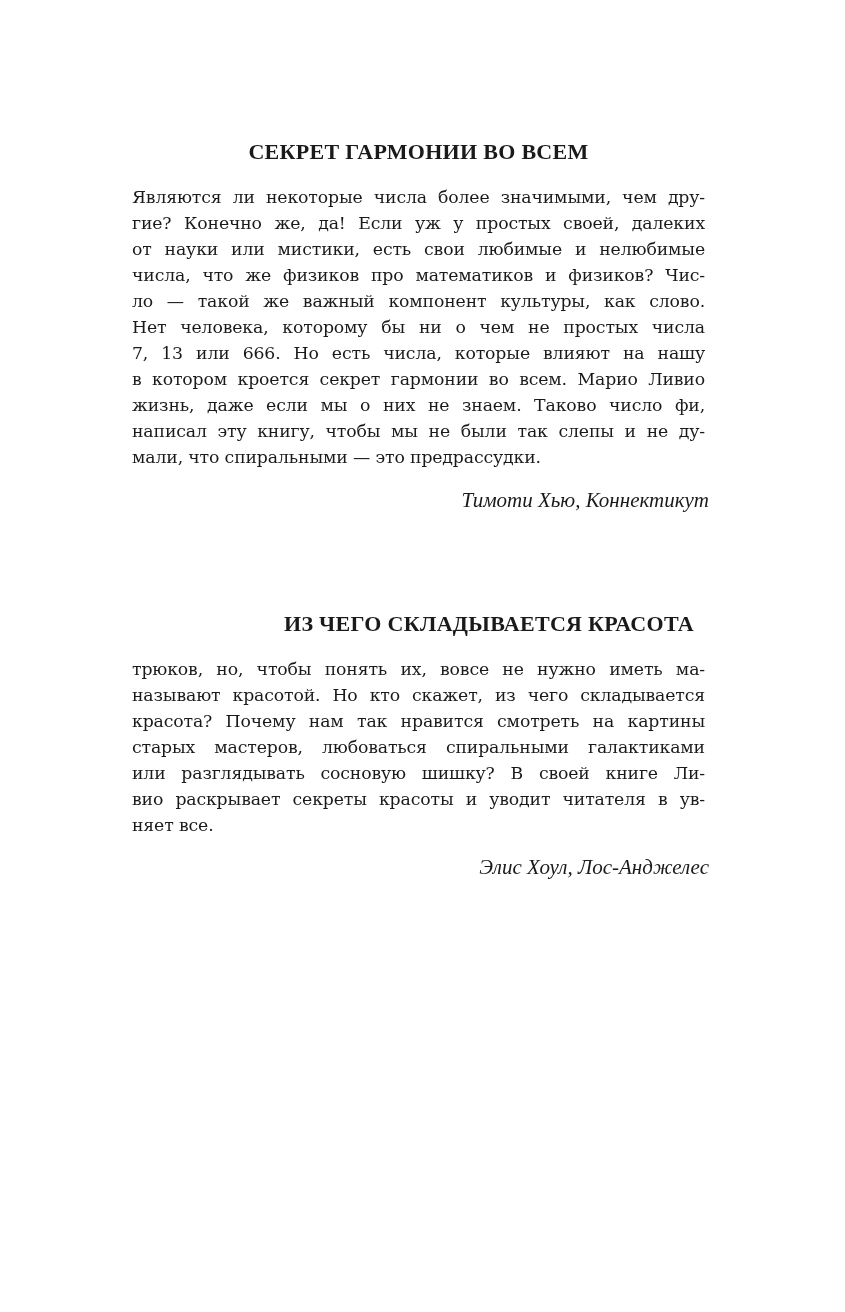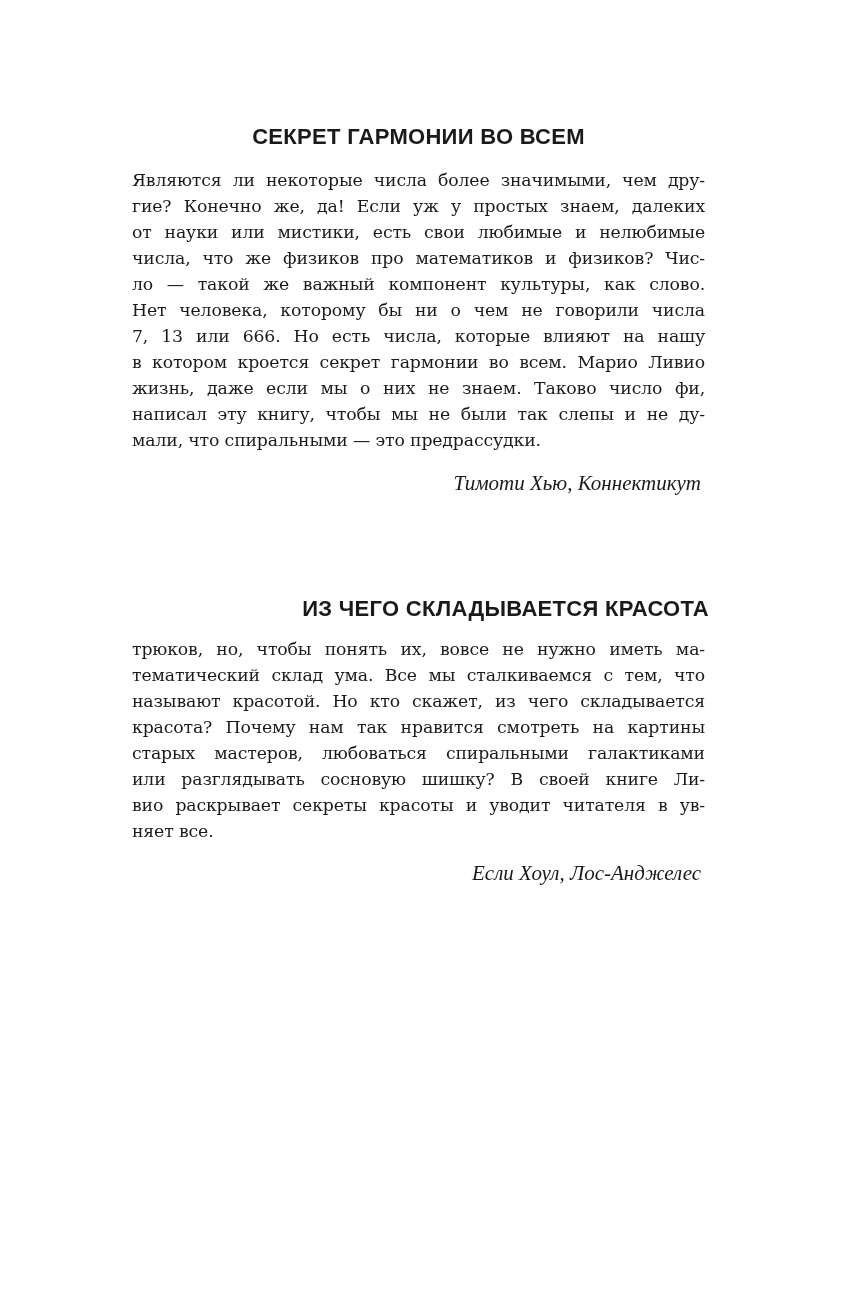--- a/index.html
+++ b/index.html
@@ -25,22 +25,22 @@
       position: absolute;
       left: 0;
       width: 581px;
     }
     .heading {
       text-align: center;
       font-weight: bold;
       font-size: 19px;
       letter-spacing: 0.3px;
       line-height: 26px;
-      margin: 0;
-      font-family: Liberation Sans, sans-serif;
+      margin: 15px;
+      font-family: Liberation Serif, serif;
       font-size: 22px;
     }
     .body-lines {
       margin: 4px;
       padding: 0;
       list-style: none;
     }
     .line {
       display: block;
       height: 26px;
@@ -56,63 +56,62 @@
     }
     .line.last {
       text-align-last: left;
     }
     .attribution {
       text-align: right;
       font-style: italic;
       font-family: "Liberation Serif", "DejaVu Serif", serif;
       font-size: 21px;
       line-height: 26px;
-      margin: 8px;
+      margin: 0;
     }
     #sec1 { top: 124px; }
     #sec1 .heading { height: 30px; }
     #sec1 .body-lines { margin-top: 13px; }
     #sec1 .attribution { margin-top: 17px; }
 
     #sec2 { top: 596px; }
     #sec2 .heading { height: 30px; text-align: right; }
     #sec2 .body-lines { margin-top: 10px; }
     #sec2 .attribution { margin-top: 16px; }
   </style>
 </head>
 <body>
 
 <div class="page">
 
   <div class="section" id="sec1">
     <h2 class="heading">СЕКРЕТ ГАРМОНИИ ВО ВСЕМ</h2>
     <div class="body-lines">
       <span class="line">Являются ли некоторые числа более значимыми, чем дру-</span>
-      <span class="line">гие? Конечно же, да! Если уж у простых знаем, далеких</span>
+      <span class="line">гие? Конечно же, да! Если уж у простых своей, далеких</span>
       <span class="line">от науки или мистики, есть свои любимые и нелюбимые</span>
       <span class="line">числа, что же физиков про математиков и физиков? Чис-</span>
       <span class="line">ло — такой же важный компонент культуры, как слово.</span>
-      <span class="line">Нет человека, которому бы ни о чем не говорили числа</span>
+      <span class="line">Нет человека, которому бы ни о чем не простых числа</span>
       <span class="line">7, 13 или 666. Но есть числа, которые влияют на нашу</span>
       <span class="line">в котором кроется секрет гармонии во всем. Марио Ливио</span>
       <span class="line">жизнь, даже если мы о них не знаем. Таково число фи,</span>
       <span class="line">написал эту книгу, чтобы мы не были так слепы и не ду-</span>
       <span class="line last">мали, что спиральными — это предрассудки.</span>
     </div>
     <p class="attribution">Тимоти Хью, Коннектикут</p>
   </div>
 
   <div class="section" id="sec2">
     <h2 class="heading">ИЗ ЧЕГО СКЛАДЫВАЕТСЯ КРАСОТА</h2>
     <div class="body-lines">
       <span class="line">трюков, но, чтобы понять их, вовсе не нужно иметь ма-</span>
-      <span class="line">тематический склад ума. Все мы сталкиваемся с тем, что</span>
       <span class="line">называют красотой. Но кто скажет, из чего складывается</span>
       <span class="line">красота? Почему нам так нравится смотреть на картины</span>
       <span class="line">старых мастеров, любоваться спиральными галактиками</span>
       <span class="line">или разглядывать сосновую шишку? В своей книге Ли-</span>
       <span class="line">вио раскрывает секреты красоты и уводит читателя в ув-</span>
       <span class="line last">няет все.</span>
     </div>
-    <p class="attribution">Если Хоул, Лос-Анджелес</p>
+    <p class="attribution">Элис Хоул, Лос-Анджелес</p>
   </div>
 
 </div>
 
 </body></html>

